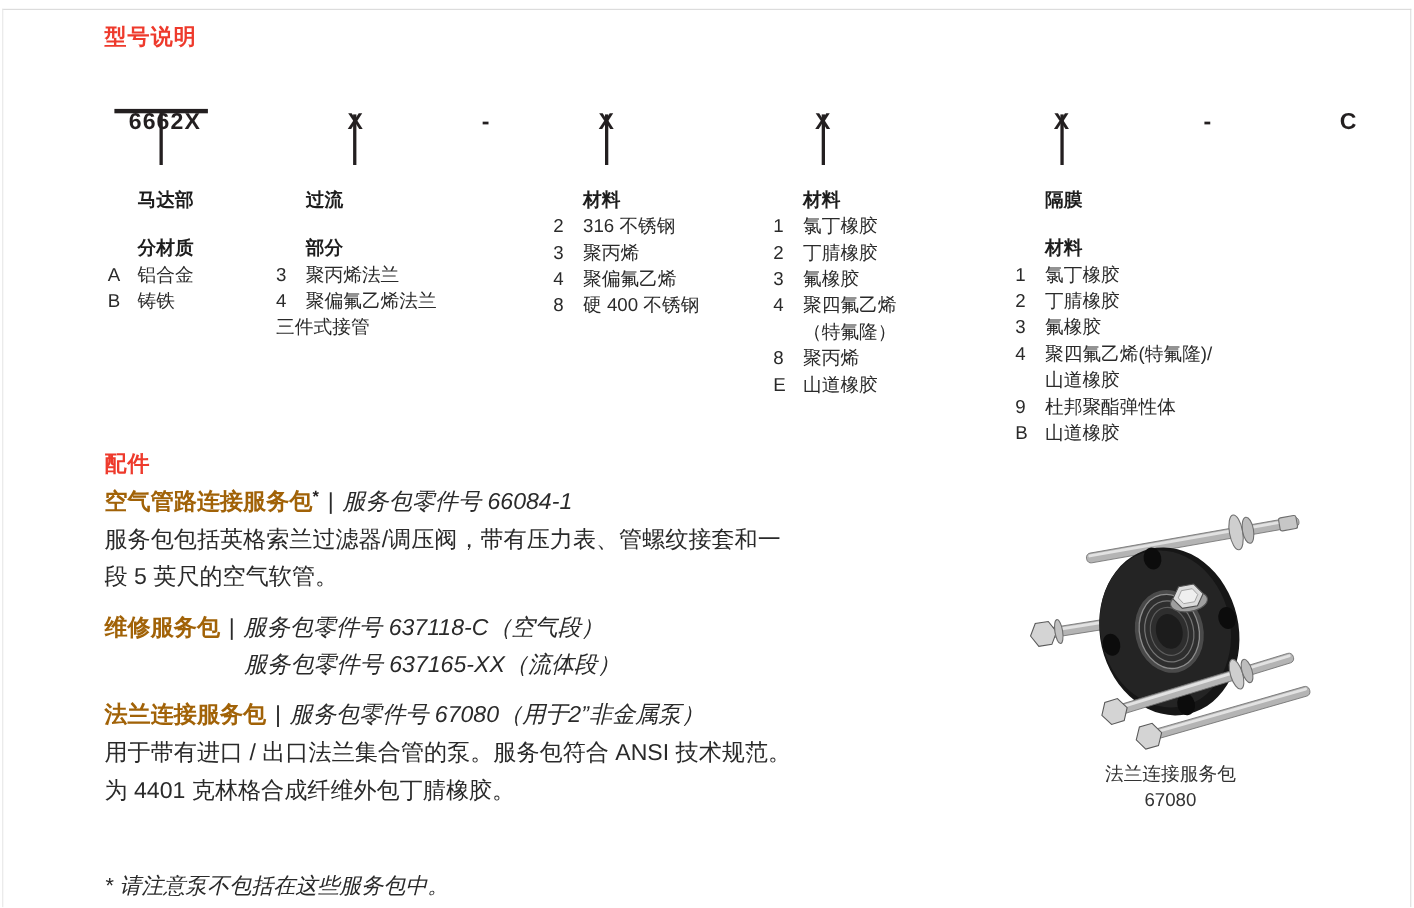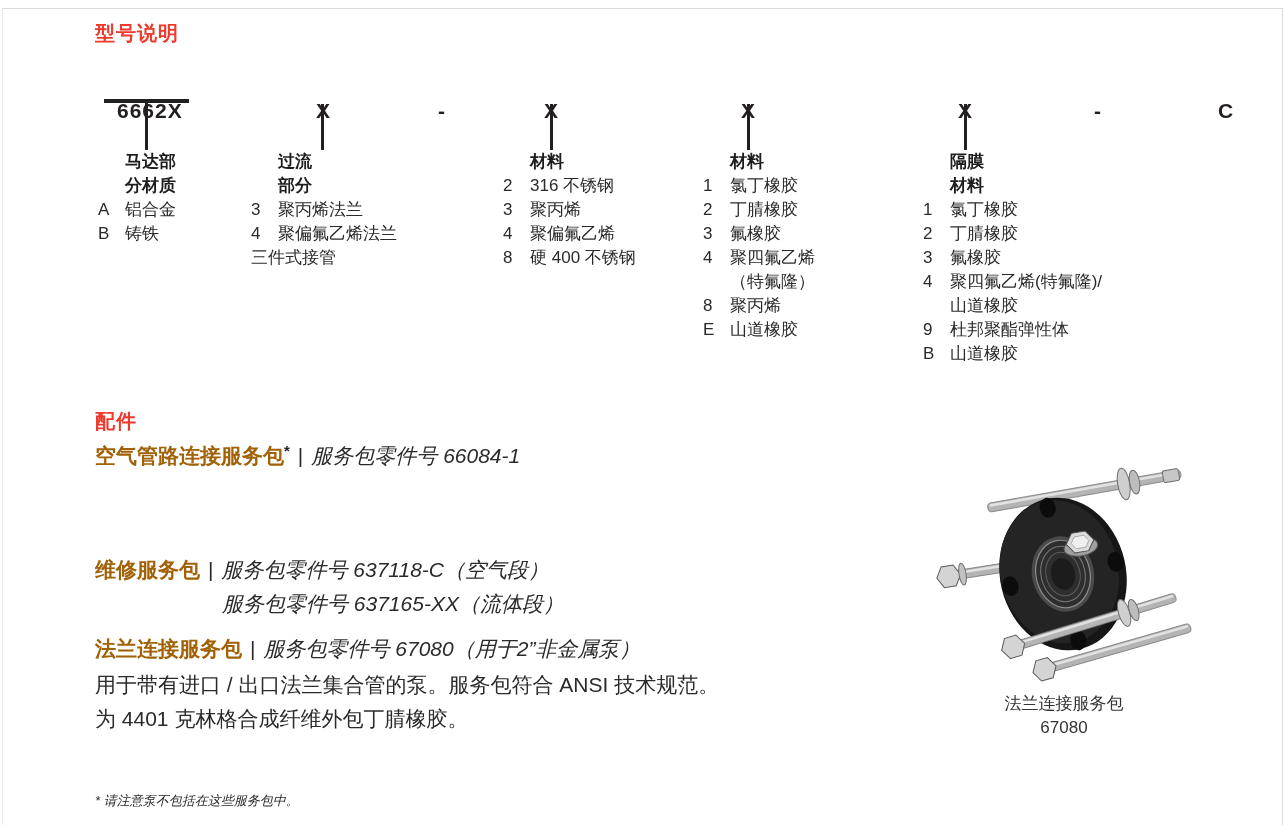--- a/index.html
+++ b/index.html
@@ -16,29 +16,29 @@
   
   .red-h{font-size:20px;font-weight:bold;color:#ee3a2c;letter-spacing:1px;}
   
   .seg{position:absolute;top:71px;font-size:21px;font-weight:bold;letter-spacing:1px;margin-top:28px;}
   .tbar{position:absolute;background:#231f20;height:4px;}
   .vline{position:absolute;background:#231f20;width:3px;}
   
   .col{position:absolute;font-size:17px;line-height:24px;color:#2a2a2a;}
   .row{display:flex;align-items:baseline;}
   .code{width:27px;flex:0 0 27px;}
-  .b{font-weight:bold;color:#1d1d1d;}
+  .b{font-weight:bold;color:#1d1d1d;margin-top:20px;}
   
   .kit-title{position:absolute;font-size:21px;white-space:nowrap;}
   .kit-name{font-weight:bold;color:#a16207;}
   .kit-ast{font-weight:bold;font-size:15px;vertical-align:7px;}
   .kit-pipe{margin:0 8px;font-weight:400;color:#2a2a2a;}
   .it{font-style:italic;color:#2a2a2a;}
   .para{position:absolute;font-size:21px;line-height:34px;color:#2a2a2a;}
-  .foot{position:absolute;font-size:13px;font-style:italic;color:#2a2a2a;}
+  .foot{position:absolute;font-size:20px;font-style:italic;color:#2a2a2a;}
   .caption{position:absolute;left:930px;width:268px;text-align:center;
     font-size:17px;line-height:24px;color:#333;}
 </style>
 </head>
 <body>
 
 <div class="page">
 
   <div class="abs edge-top"></div>
   <div class="abs edge-left"></div>
@@ -197,20 +197,24 @@
     <div class="row">
         <span class="code">B</span>
         <span>山道橡胶</span>
       </div>
   </div>
 
   <div class="abs red-h" style="left:95px;top:408px;">配件</div>
 
   <div class="kit-title" style="left:95px;top:442px;">
     <span class="kit-name">空气管路连接服务包</span><span class="kit-ast">*</span><span class="kit-pipe">|</span><span class="it">服务包零件号 66084-1</span>
+  </div>
+  <div class="para" style="left:95px;top:474px;">
+    <div>服务包包括英格索兰过滤器/调压阀，带有压力表、管螺纹接套和一</div>
+    <div>段 5 英尺的空气软管。</div>
   </div>
 
   <div class="kit-title" style="left:95px;top:556px;">
     <span class="kit-name">维修服务包</span><span class="kit-pipe">|</span><span class="it">服务包零件号 637118-C（空气段）</span>
   </div>
   <div class="kit-title" style="left:222px;top:590px;">
     <span class="it">服务包零件号 637165-XX（流体段）</span>
   </div>
 
   <div class="kit-title" style="left:95px;top:635px;">

